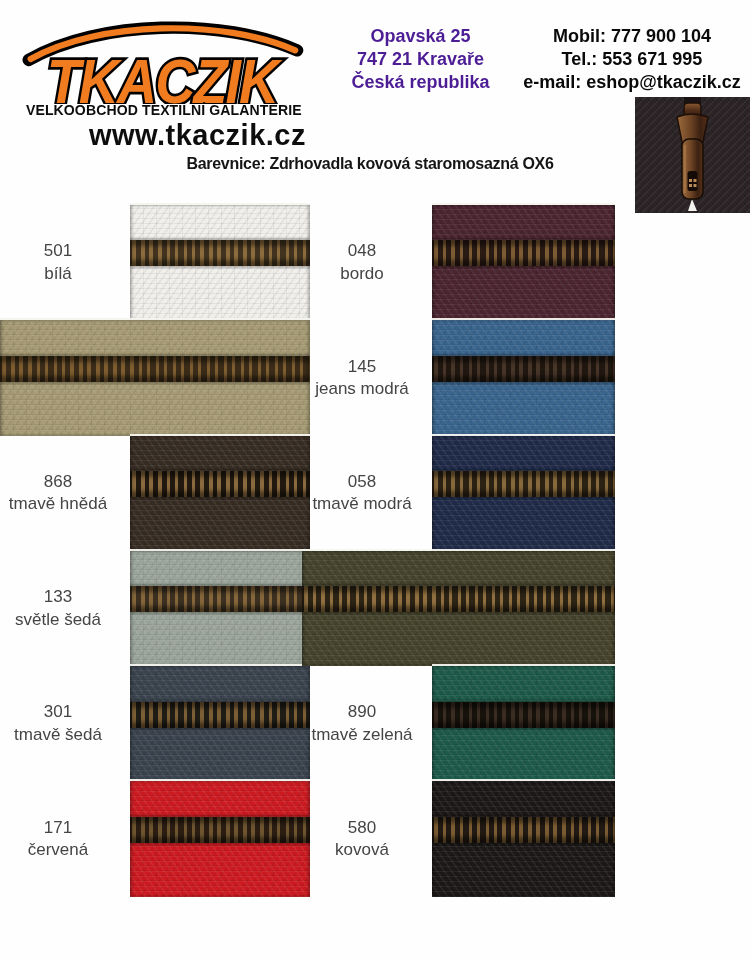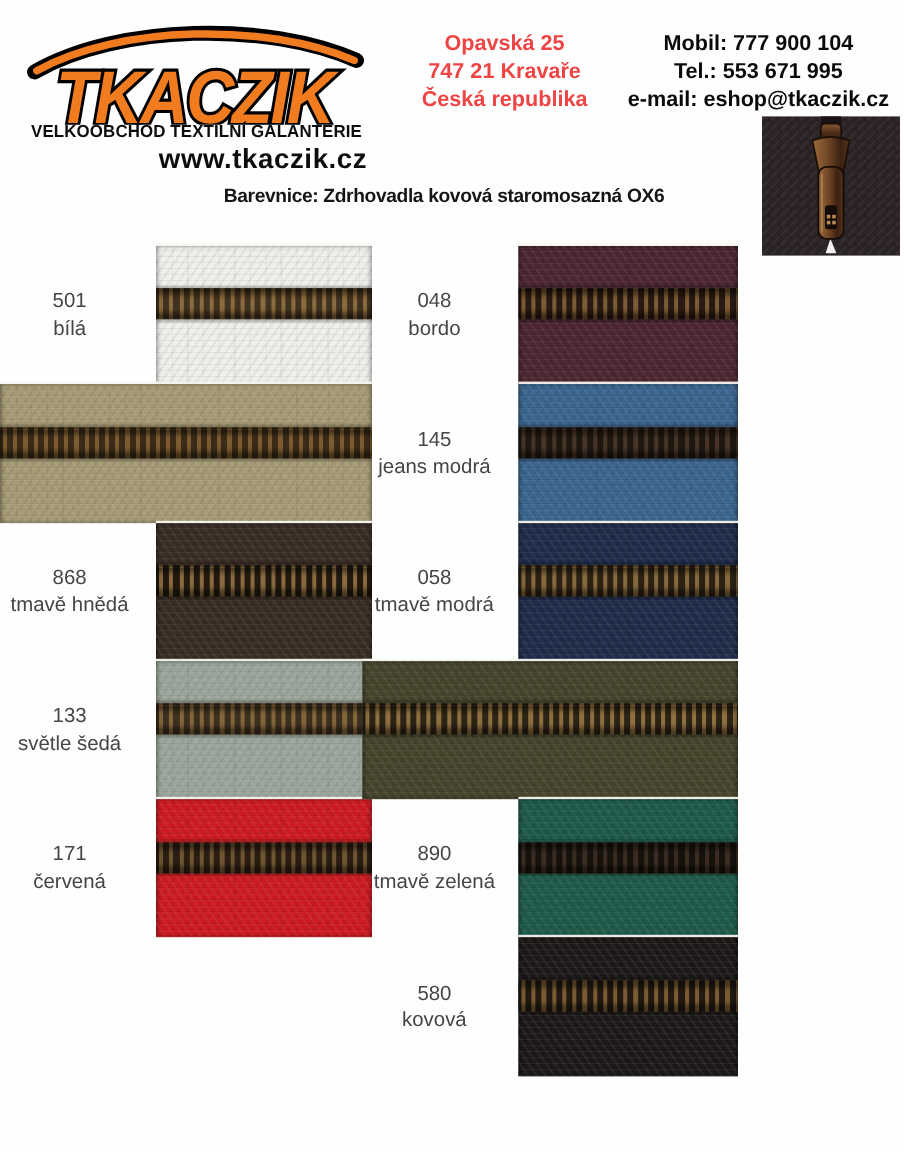--- a/index.html
+++ b/index.html
@@ -6,24 +6,24 @@
   html,body { width:753px; height:960px; }
   body { font-family:"Liberation Sans", sans-serif; background:#ffffff; position:relative; overflow:hidden; }
 
   .page { position:absolute; inset:0; background:#fefefe; }
 
   
   .logo-wrap { position:absolute; left:16px; top:12px; width:290px; text-align:right; }
   .logo-svg { display:block; margin:0 auto; }
   .logo-tagline { font-weight:bold; font-size:14.5px; letter-spacing:0.1px; color:#0d0d0d;
                   transform:scaleX(0.97); transform-origin:center; margin-top:-2px; }
-  .logo-site { font-weight:bold; font-size:23px; color:#0d0d0d; margin-top:1px; letter-spacing:0.5px; }
+  .logo-site { font-weight:bold; font-size:29px; color:#0d0d0d; margin-top:1px; letter-spacing:0.5px; }
 
   .addr-block { position:absolute; left:318px; top:25px; width:205px; text-align:center;
-                font-weight:bold; font-size:18px; line-height:1.28; color:#ef4444; }
+                font-weight:bold; font-size:18px; line-height:1.28; color:#4c1d95; }
   .contact-block { position:absolute; left:512px; top:25px; width:240px; text-align:center;
                    font-weight:bold; font-size:18px; line-height:1.28; color:#0a0a0a; }
 
   .corner-photo { position:absolute; right:0px; top:95px; width:121px; height:120px; }
 
   .page-title { position:absolute; left:0; top:155px; width:740px; text-align:center;
                 font-weight:bold; font-size:16px; color:#151515; letter-spacing:-0.3px; }
 
   
   .col { position:absolute; top:205px; }
@@ -144,20 +144,30 @@
         <div>133</div>
         <div>světle šedá</div>
       </div>
       <div class="swatch" style="background: rgb(155, 165, 155);">
         <div class="weave"></div>
         <div class="teeth" style="background: repeating-linear-gradient(90deg, rgb(60, 48, 32) 0px, rgb(60, 48, 32) 2.5px, rgb(133, 102, 58) 2.5px, rgb(133, 102, 58) 6px, rgb(60, 48, 32) 6px, rgb(60, 48, 32) 8.5px);"></div>
       </div>
     </div>
     <div class="row">
       <div class="label">
+        <div>301</div>
+        <div>tmavě šedá</div>
+      </div>
+      <div class="swatch" style="background: rgb(58, 67, 78);">
+        <div class="weave"></div>
+        <div class="teeth" style="background: repeating-linear-gradient(90deg, rgb(31, 29, 22) 0px, rgb(31, 29, 22) 2.5px, rgb(125, 95, 53) 2.5px, rgb(125, 95, 53) 6px, rgb(31, 29, 22) 6px, rgb(31, 29, 22) 8.5px);"></div>
+      </div>
+    </div>
+    <div class="row">
+      <div class="label">
         <div>171</div>
         <div>červená</div>
       </div>
       <div class="swatch" style="background: rgb(205, 26, 33);">
         <div class="weave"></div>
         <div class="teeth" style="background: repeating-linear-gradient(90deg, rgb(43, 29, 18) 0px, rgb(43, 29, 18) 2.5px, rgb(110, 85, 48) 2.5px, rgb(110, 85, 48) 6px, rgb(43, 29, 18) 6px, rgb(43, 29, 18) 8.5px);"></div>
       </div>
     </div>
   </div>
 

